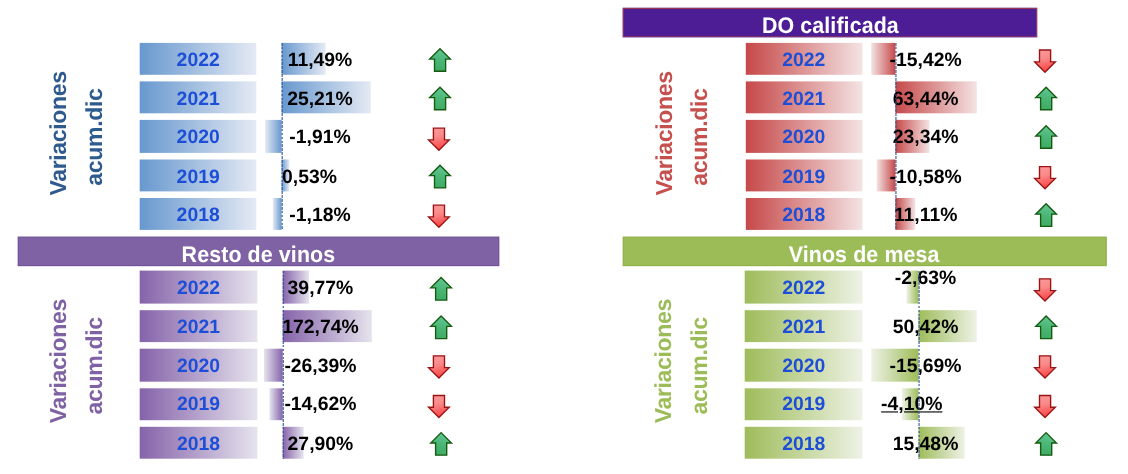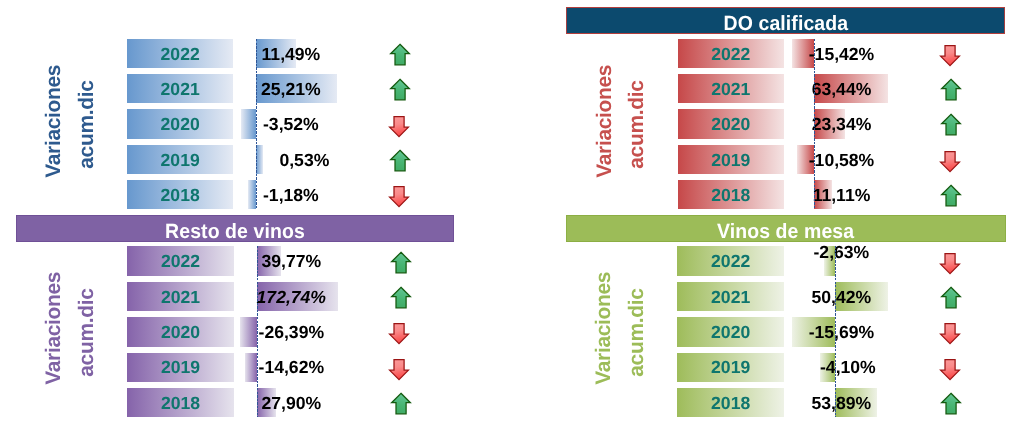--- a/index.html
+++ b/index.html
@@ -18,21 +18,21 @@
       transform:scaleX(0.945);transform-origin:center;}
 
   .axis-label{position:absolute;font-weight:bold;white-space:nowrap;
       writing-mode:vertical-rl;transform:rotate(180deg);line-height:1;
       font-size:21px;letter-spacing:-0.35px;
       display:flex;align-items:center;justify-content:center;}
 
   .row{position:absolute;left:0;top:0;width:100%;height:100%;}
   .year-bar{position:absolute;}
   .year-text{position:absolute;display:flex;align-items:center;justify-content:center;
-      font-weight:bold;color:#0f766e;font-size:17.6px;padding-top:1.5px;box-sizing:border-box;}
+      font-weight:bold;color:#1d4ed8;font-size:17.6px;padding-top:1.5px;box-sizing:border-box;}
   .value-bar{position:absolute;}
   .value-text{position:absolute;display:flex;align-items:center;justify-content:center;
       font-weight:bold;color:#000000;font-size:17.6px;padding-top:1.5px;box-sizing:border-box;}
   .zero-line{position:absolute;width:1px;
       background:repeating-linear-gradient(to bottom,#2E5596 0 2.4px,rgba(255,255,255,0) 2.4px 3.55px);}
   .arrow{position:absolute;width:23px;height:23px;}
   .arrow-svg{display:block;}
 </style>
 </head>
 <body>
@@ -74,39 +74,39 @@
               </linearGradient>
             </defs>
             <path d="M11.0 1.3 L20.4 10.7 L16.1 10.7 L16.1 21.8 L6.0 21.8 L6.0 10.7 L1.6 10.7 Z" fill="url(#ag01)" stroke="#145A0F" stroke-width="1.25" stroke-linejoin="miter"></path>
           </svg>
         </div>
   </div>
   <div class="row">
     <div class="year-bar" style="left:111.6px;top:102px;width:106.3px;height:29.4px;background:linear-gradient(to right,#6798CE 0%,#E5EAF4 100%);"></div>
     <div class="year-text" style="left:111.6px;top:102px;width:106.3px;height:29.4px;">2020</div>
     <div class="value-bar" style="left:225.31px;background:linear-gradient(to left,#6798CE 0%,#E5EAF4 100%);top:102px;width:15.79px;height:29.4px;"></div>
-    <div class="value-text" style="left:205.5px;top:102px;width:140px;height:29.4px;">-3,52%</div>
+    <div class="value-text" style="left:205.5px;top:102px;width:140px;height:29.4px;">-1,91%</div>
     <div class="arrow" style="left:372.7px;top:107.3px;">
           <svg class="arrow-svg" width="23" height="23" viewBox="0 0 23 23">
             <defs>
               <linearGradient id="ag02" x1="0" y1="0" x2="0.2" y2="1">
                 <stop offset="0" stop-color="#FB9B9B"></stop>
                 <stop offset="0.45" stop-color="#FA8A8A"></stop>
                 <stop offset="1" stop-color="#FA4747"></stop>
               </linearGradient>
             </defs>
             <path d="M11.0 21.6 L1.6 12.2 L6.0 12.2 L6.0 1.5 L16.1 1.5 L16.1 12.2 L20.4 12.2 Z" fill="url(#ag02)" stroke="#9B1414" stroke-width="1.25" stroke-linejoin="miter"></path>
           </svg>
         </div>
   </div>
   <div class="row">
     <div class="year-bar" style="left:111.6px;top:137.35px;width:106.3px;height:29.4px;background:linear-gradient(to right,#6798CE 0%,#E5EAF4 100%);"></div>
     <div class="year-text" style="left:111.6px;top:137.35px;width:106.3px;height:29.4px;">2019</div>
     <div class="value-bar" style="left:241.1px;background:linear-gradient(to right,#6798CE 0%,#E5EAF4 100%);top:137.35px;width:6.87px;height:29.4px;"></div>
-    <div class="value-text" style="left:219px;top:137.35px;width:140px;height:29.4px;">0,53%</div>
+    <div class="value-text" style="left:196px;top:137.35px;width:140px;height:29.4px;">0,53%</div>
     <div class="arrow" style="left:373.8px;top:141.45px;">
           <svg class="arrow-svg" width="23" height="23" viewBox="0 0 23 23">
             <defs>
               <linearGradient id="ag03" x1="0" y1="1" x2="0.18" y2="0">
                 <stop offset="0" stop-color="#3EA963"></stop>
                 <stop offset="0.5" stop-color="#48B573"></stop>
                 <stop offset="1" stop-color="#60C491"></stop>
               </linearGradient>
             </defs>
             <path d="M11.0 1.3 L20.4 10.7 L16.1 10.7 L16.1 21.8 L6.0 21.8 L6.0 10.7 L1.6 10.7 Z" fill="url(#ag03)" stroke="#145A0F" stroke-width="1.25" stroke-linejoin="miter"></path>
@@ -127,21 +127,21 @@
                 <stop offset="1" stop-color="#FA4747"></stop>
               </linearGradient>
             </defs>
             <path d="M11.0 21.6 L1.6 12.2 L6.0 12.2 L6.0 1.5 L16.1 1.5 L16.1 12.2 L20.4 12.2 Z" fill="url(#ag04)" stroke="#9B1414" stroke-width="1.25" stroke-linejoin="miter"></path>
           </svg>
         </div>
   </div>
   <div class="zero-line" style="left:241.1px;top:31.3px;height:170.8px;"></div>
 </div>
 <div class="panel" style="left:566px;top:7.3px;width:439px;height:423.7px;">
-  <div class="panel-header" style="width:439px;height:27.1px;background:#0c4a6e;box-shadow:inset 0 0 0 0.9px #B33F3D;">
+  <div class="panel-header" style="width:377px;height:27.1px;background:#4c1d95;box-shadow:inset 0 0 0 0.9px #B33F3D;">
         <span class="panel-header-title">DO calificada</span>
       </div>
   <div class="axis-label" style="left:27.5px;top:25.3px;height:176.75px;color:#C6504E;">Variaciones</div>
   <div class="axis-label" style="left:60.2px;top:28.8px;height:176.75px;color:#C6504E;">acum.dic</div>
   <div class="row">
     <div class="year-bar" style="left:111.6px;top:31.3px;width:106.3px;height:29.4px;background:linear-gradient(to right,#C64849 0%,#F4E3E3 100%);"></div>
     <div class="year-text" style="left:111.6px;top:31.3px;width:106.3px;height:29.4px;">2022</div>
     <div class="value-bar" style="left:226.23px;background:linear-gradient(to left,#C64849 0%,#F4E3E3 100%);top:31.3px;width:22.07px;height:29.4px;"></div>
     <div class="value-text" style="left:205.5px;top:31.3px;width:140px;height:29.4px;">-15,42%</div>
     <div class="arrow" style="left:372.7px;top:36.6px;">
@@ -252,21 +252,21 @@
               </linearGradient>
             </defs>
             <path d="M11.0 1.3 L20.4 10.7 L16.1 10.7 L16.1 21.8 L6.0 21.8 L6.0 10.7 L1.6 10.7 Z" fill="url(#ag20)" stroke="#145A0F" stroke-width="1.25" stroke-linejoin="miter"></path>
           </svg>
         </div>
   </div>
   <div class="row">
     <div class="year-bar" style="left:111.6px;top:66.65px;width:106.3px;height:29.4px;background:linear-gradient(to right,#8563AA 0%,#E6E3ED 100%);"></div>
     <div class="year-text" style="left:111.6px;top:66.65px;width:106.3px;height:29.4px;">2021</div>
     <div class="value-bar" style="left:241.7px;background:linear-gradient(to right,#8563AA 0%,#E6E3ED 100%);top:66.65px;width:80.78px;height:29.4px;"></div>
-    <div class="value-text" style="left:205.5px;top:66.65px;width:140px;height:29.4px;font-style:italic;">172,74%</div>
+    <div class="value-text" style="left:205.5px;top:66.65px;width:140px;height:29.4px;">172,74%</div>
     <div class="arrow" style="left:373.8px;top:70.75px;">
           <svg class="arrow-svg" width="23" height="23" viewBox="0 0 23 23">
             <defs>
               <linearGradient id="ag21" x1="0" y1="1" x2="0.18" y2="0">
                 <stop offset="0" stop-color="#3EA963"></stop>
                 <stop offset="0.5" stop-color="#48B573"></stop>
                 <stop offset="1" stop-color="#60C491"></stop>
               </linearGradient>
             </defs>
             <path d="M11.0 1.3 L20.4 10.7 L16.1 10.7 L16.1 21.8 L6.0 21.8 L6.0 10.7 L1.6 10.7 Z" fill="url(#ag21)" stroke="#145A0F" stroke-width="1.25" stroke-linejoin="miter"></path>
@@ -386,39 +386,39 @@
               </linearGradient>
             </defs>
             <path d="M11.0 21.6 L1.6 12.2 L6.0 12.2 L6.0 1.5 L16.1 1.5 L16.1 12.2 L20.4 12.2 Z" fill="url(#ag32)" stroke="#9B1414" stroke-width="1.25" stroke-linejoin="miter"></path>
           </svg>
         </div>
   </div>
   <div class="row">
     <div class="year-bar" style="left:111.6px;top:137.35px;width:106.3px;height:29.4px;background:linear-gradient(to right,#9EBC5A 0%,#EEF2E6 100%);"></div>
     <div class="year-text" style="left:111.6px;top:137.35px;width:106.3px;height:29.4px;">2019</div>
     <div class="value-bar" style="left:254.34px;background:linear-gradient(to left,#9EBC5A 0%,#EEF2E6 100%);top:137.35px;width:14.56px;height:29.4px;"></div>
-    <div class="value-text" style="left:212px;top:137.35px;width:140px;height:29.4px;">-4,10%</div>
+    <div class="value-text" style="left:193px;top:137.35px;width:140px;height:29.4px;text-decoration:underline;">-4,10%</div>
     <div class="arrow" style="left:372.7px;top:142.65px;">
           <svg class="arrow-svg" width="23" height="23" viewBox="0 0 23 23">
             <defs>
               <linearGradient id="ag33" x1="0" y1="0" x2="0.2" y2="1">
                 <stop offset="0" stop-color="#FB9B9B"></stop>
                 <stop offset="0.45" stop-color="#FA8A8A"></stop>
                 <stop offset="1" stop-color="#FA4747"></stop>
               </linearGradient>
             </defs>
             <path d="M11.0 21.6 L1.6 12.2 L6.0 12.2 L6.0 1.5 L16.1 1.5 L16.1 12.2 L20.4 12.2 Z" fill="url(#ag33)" stroke="#9B1414" stroke-width="1.25" stroke-linejoin="miter"></path>
           </svg>
         </div>
   </div>
   <div class="row">
     <div class="year-bar" style="left:111.6px;top:172.7px;width:106.3px;height:29.4px;background:linear-gradient(to right,#9EBC5A 0%,#EEF2E6 100%);"></div>
     <div class="year-text" style="left:111.6px;top:172.7px;width:106.3px;height:29.4px;">2018</div>
     <div class="value-bar" style="left:268.9px;background:linear-gradient(to right,#9EBC5A 0%,#EEF2E6 100%);top:172.7px;width:41.84px;height:29.4px;"></div>
-    <div class="value-text" style="left:205.5px;top:172.7px;width:140px;height:29.4px;">53,89%</div>
+    <div class="value-text" style="left:205.5px;top:172.7px;width:140px;height:29.4px;">15,48%</div>
     <div class="arrow" style="left:373.8px;top:176.8px;">
           <svg class="arrow-svg" width="23" height="23" viewBox="0 0 23 23">
             <defs>
               <linearGradient id="ag34" x1="0" y1="1" x2="0.18" y2="0">
                 <stop offset="0" stop-color="#3EA963"></stop>
                 <stop offset="0.5" stop-color="#48B573"></stop>
                 <stop offset="1" stop-color="#60C491"></stop>
               </linearGradient>
             </defs>
             <path d="M11.0 1.3 L20.4 10.7 L16.1 10.7 L16.1 21.8 L6.0 21.8 L6.0 10.7 L1.6 10.7 Z" fill="url(#ag34)" stroke="#145A0F" stroke-width="1.25" stroke-linejoin="miter"></path>

